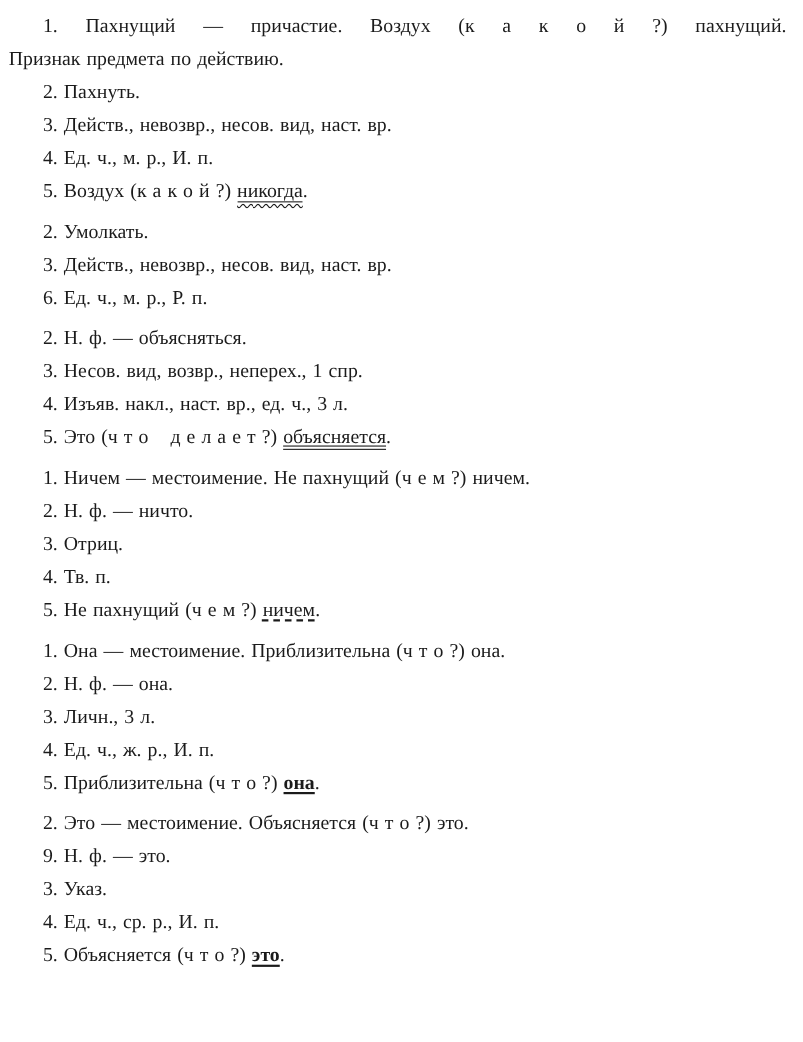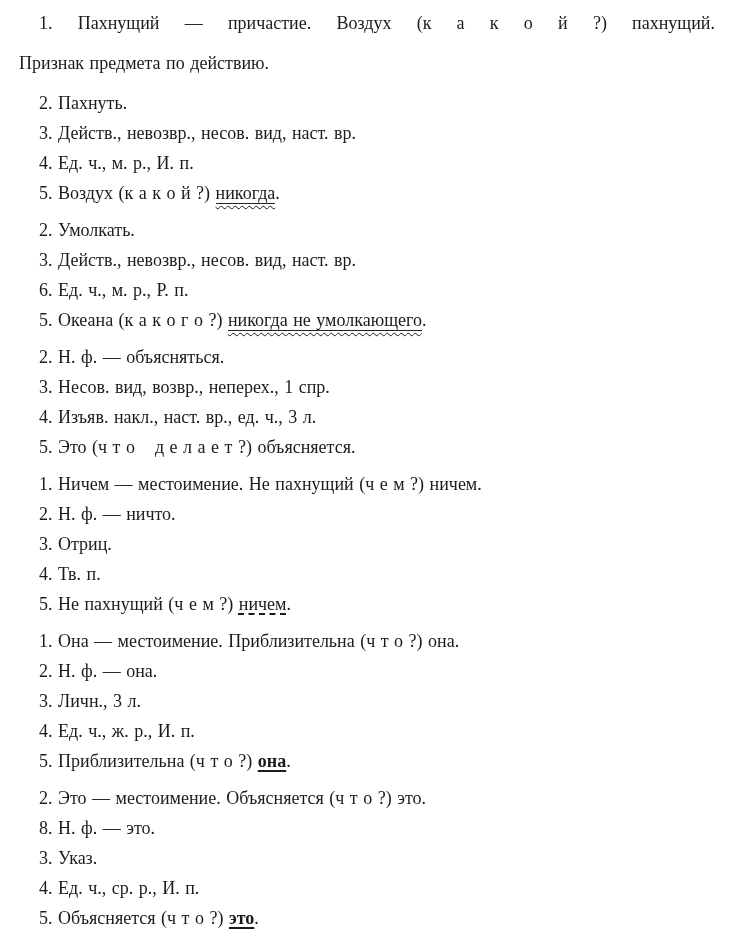--- a/index.html
+++ b/index.html
@@ -19,36 +19,37 @@
     color: #1b1b1b;
     word-spacing: 1px;
   }
   .page { width: 100%; }
   .block { margin: 0 0 10px 0; }
   .para {
     margin: 3px;
     text-indent: 30px;
   }
   .cont {
-    margin: 13px;
+    margin: 2px;
     text-indent: 0;
   }
   .jline {
     text-align: justify;
     text-align-last: justify;
   }
   
   .u-wavy {
     border-bottom: 1.5px solid #222;
     text-decoration: underline;
     text-decoration-style: wavy;
     text-decoration-thickness: 1px;
     text-underline-offset: 6px;
   }
   .u-double {
+    text-decoration: underline;
     text-decoration-style: double;
     text-underline-offset: 2px;
   }
   .u-dashed {
     text-decoration: underline;
     text-decoration-style: dashed;
     text-decoration-thickness: 1.5px;
     text-underline-offset: 3px;
   }
   .u-solid {
@@ -71,21 +72,20 @@
     <p class="para">2. Пахнуть.</p>
     <p class="para">3. Действ., невозвр., несов. вид, наст. вр.</p>
     <p class="para">4. Ед. ч., м. р., И. п.</p>
     <p class="para"><span>5. Воздух (к а к о й ?) </span><span class="u-wavy">никогда</span><span>.</span></p>
   </section>
 
   <section class="block">
     <p class="para">2. Умолкать.</p>
     <p class="para">3. Действ., невозвр., несов. вид, наст. вр.</p>
     <p class="para">6. Ед. ч., м. р., Р. п.</p>
-    <p class="para"><span>5. Океана (к а к о г о ?) </span><span class="u-wavy">никогда не умолкающего</span><span>.</span></p>
   </section>
 
   <section class="block">
     <div class="intro">
     </div>
     <p class="para">2. Н. ф. — объясняться.</p>
     <p class="para">3. Несов. вид, возвр., неперех., 1 спр.</p>
     <p class="para">4. Изъяв. накл., наст. вр., ед. ч., 3 л.</p>
     <p class="para"><span>5. Это (ч т о   д е л а е т ?) </span><span class="u-double">объясняется</span><span>.</span></p>
   </section>
@@ -110,19 +110,19 @@
     <p class="para">3. Личн., 3 л.</p>
     <p class="para">4. Ед. ч., ж. р., И. п.</p>
     <p class="para"><span>5. Приблизительна (ч т о ?) </span><span class="u-solid">она</span><span>.</span></p>
   </section>
 
   <section class="block">
     <div class="intro">
       <p class="para first">2. Это — местоимение. Объясняется (ч т о ?) это.</p>
 
     </div>
-    <p class="para">8. Н. ф. — это.</p>
+    <p class="para">9. Н. ф. — это.</p>
     <p class="para">3. Указ.</p>
     <p class="para">4. Ед. ч., ср. р., И. п.</p>
     <p class="para"><span>5. Объясняется (ч т о ?) </span><span class="u-solid">это</span><span>.</span></p>
   </section>
 
 </div>
 
 </body></html>

